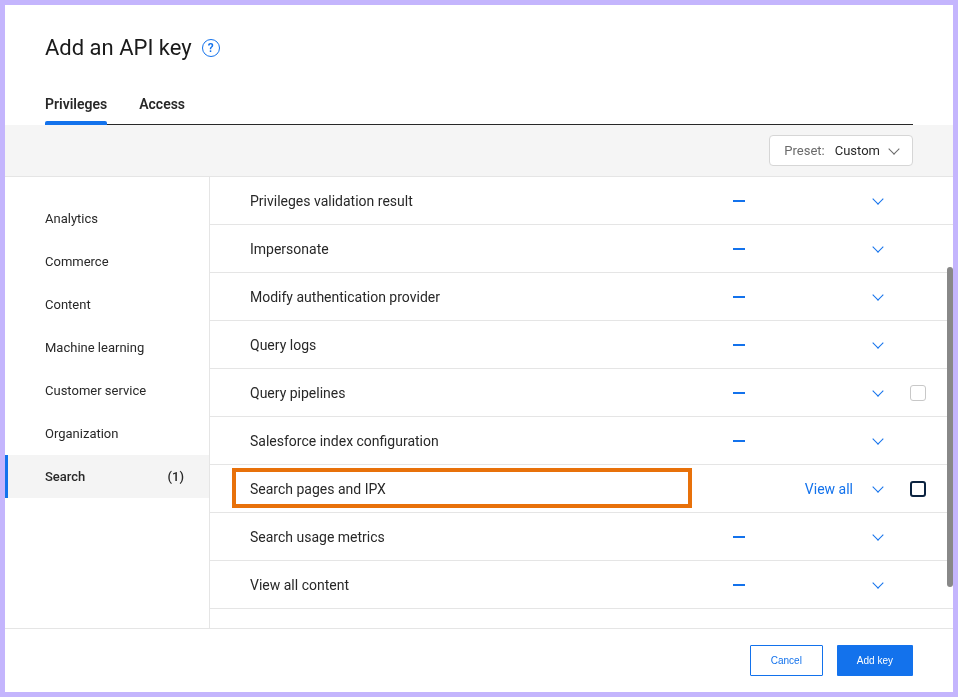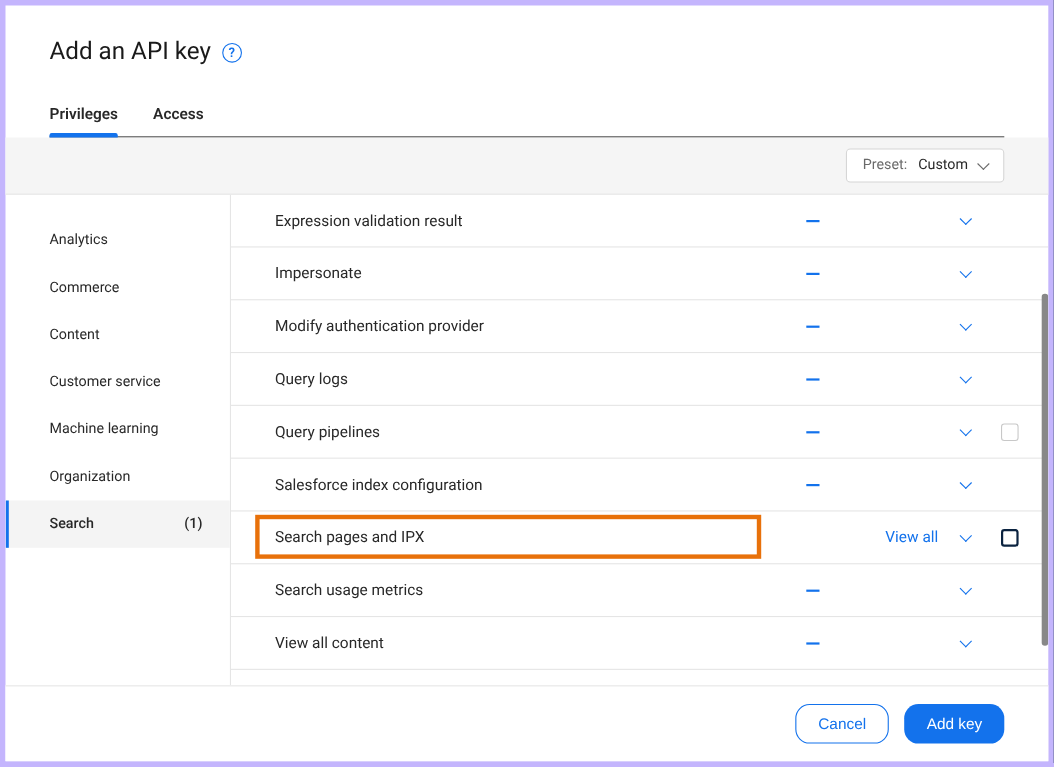--- a/index.html
+++ b/index.html
@@ -209,22 +209,22 @@
     .footer {
       border-top: 1px solid #e5e5e5;
       padding: 16px 40px;
       display: flex;
       justify-content: flex-end;
       gap: 14px;
       background: #fff;
     }
     .btn {
       padding: 9px 20px;
-      border-radius: 13px;
-      font-size: 14px;
+      border-radius: 1px;
+      font-size: 10px;
       font-weight: 500;
       cursor: pointer;
       border: none;
     }
     .btn-secondary {
       background: #fff;
       color: #1372ec;
       border: 1.5px solid #1372ec;
     }
     .btn-primary {
@@ -275,38 +275,38 @@
         <div class="sidebar-item">
           <span>Analytics</span>
         </div>
         <div class="sidebar-item">
           <span>Commerce</span>
         </div>
         <div class="sidebar-item">
           <span>Content</span>
         </div>
         <div class="sidebar-item">
+          <span>Machine learning</span>
+        </div>
+        <div class="sidebar-item">
           <span>Customer service</span>
-        </div>
-        <div class="sidebar-item">
-          <span>Machine learning</span>
         </div>
         <div class="sidebar-item">
           <span>Organization</span>
         </div>
         <div class="sidebar-item active">
           <span>Search</span>
           <span class="sidebar-count">(1)</span>
         </div>
       </div>
 
       <div class="rows-container" id="rows-container">
 
         <div class="priv-row">
-            <div class="priv-label">Expression validation result</div>
+            <div class="priv-label">Privileges validation result</div>
             <div class="priv-dash">
               <span class="dash-line"></span>
             </div>
             <div class="priv-chevron">
               <span class="chevron-down"></span>
             </div>
             <div class="checkbox-cell"></div>
           </div>
           <div class="priv-row">
             <div class="priv-label">Impersonate</div>

